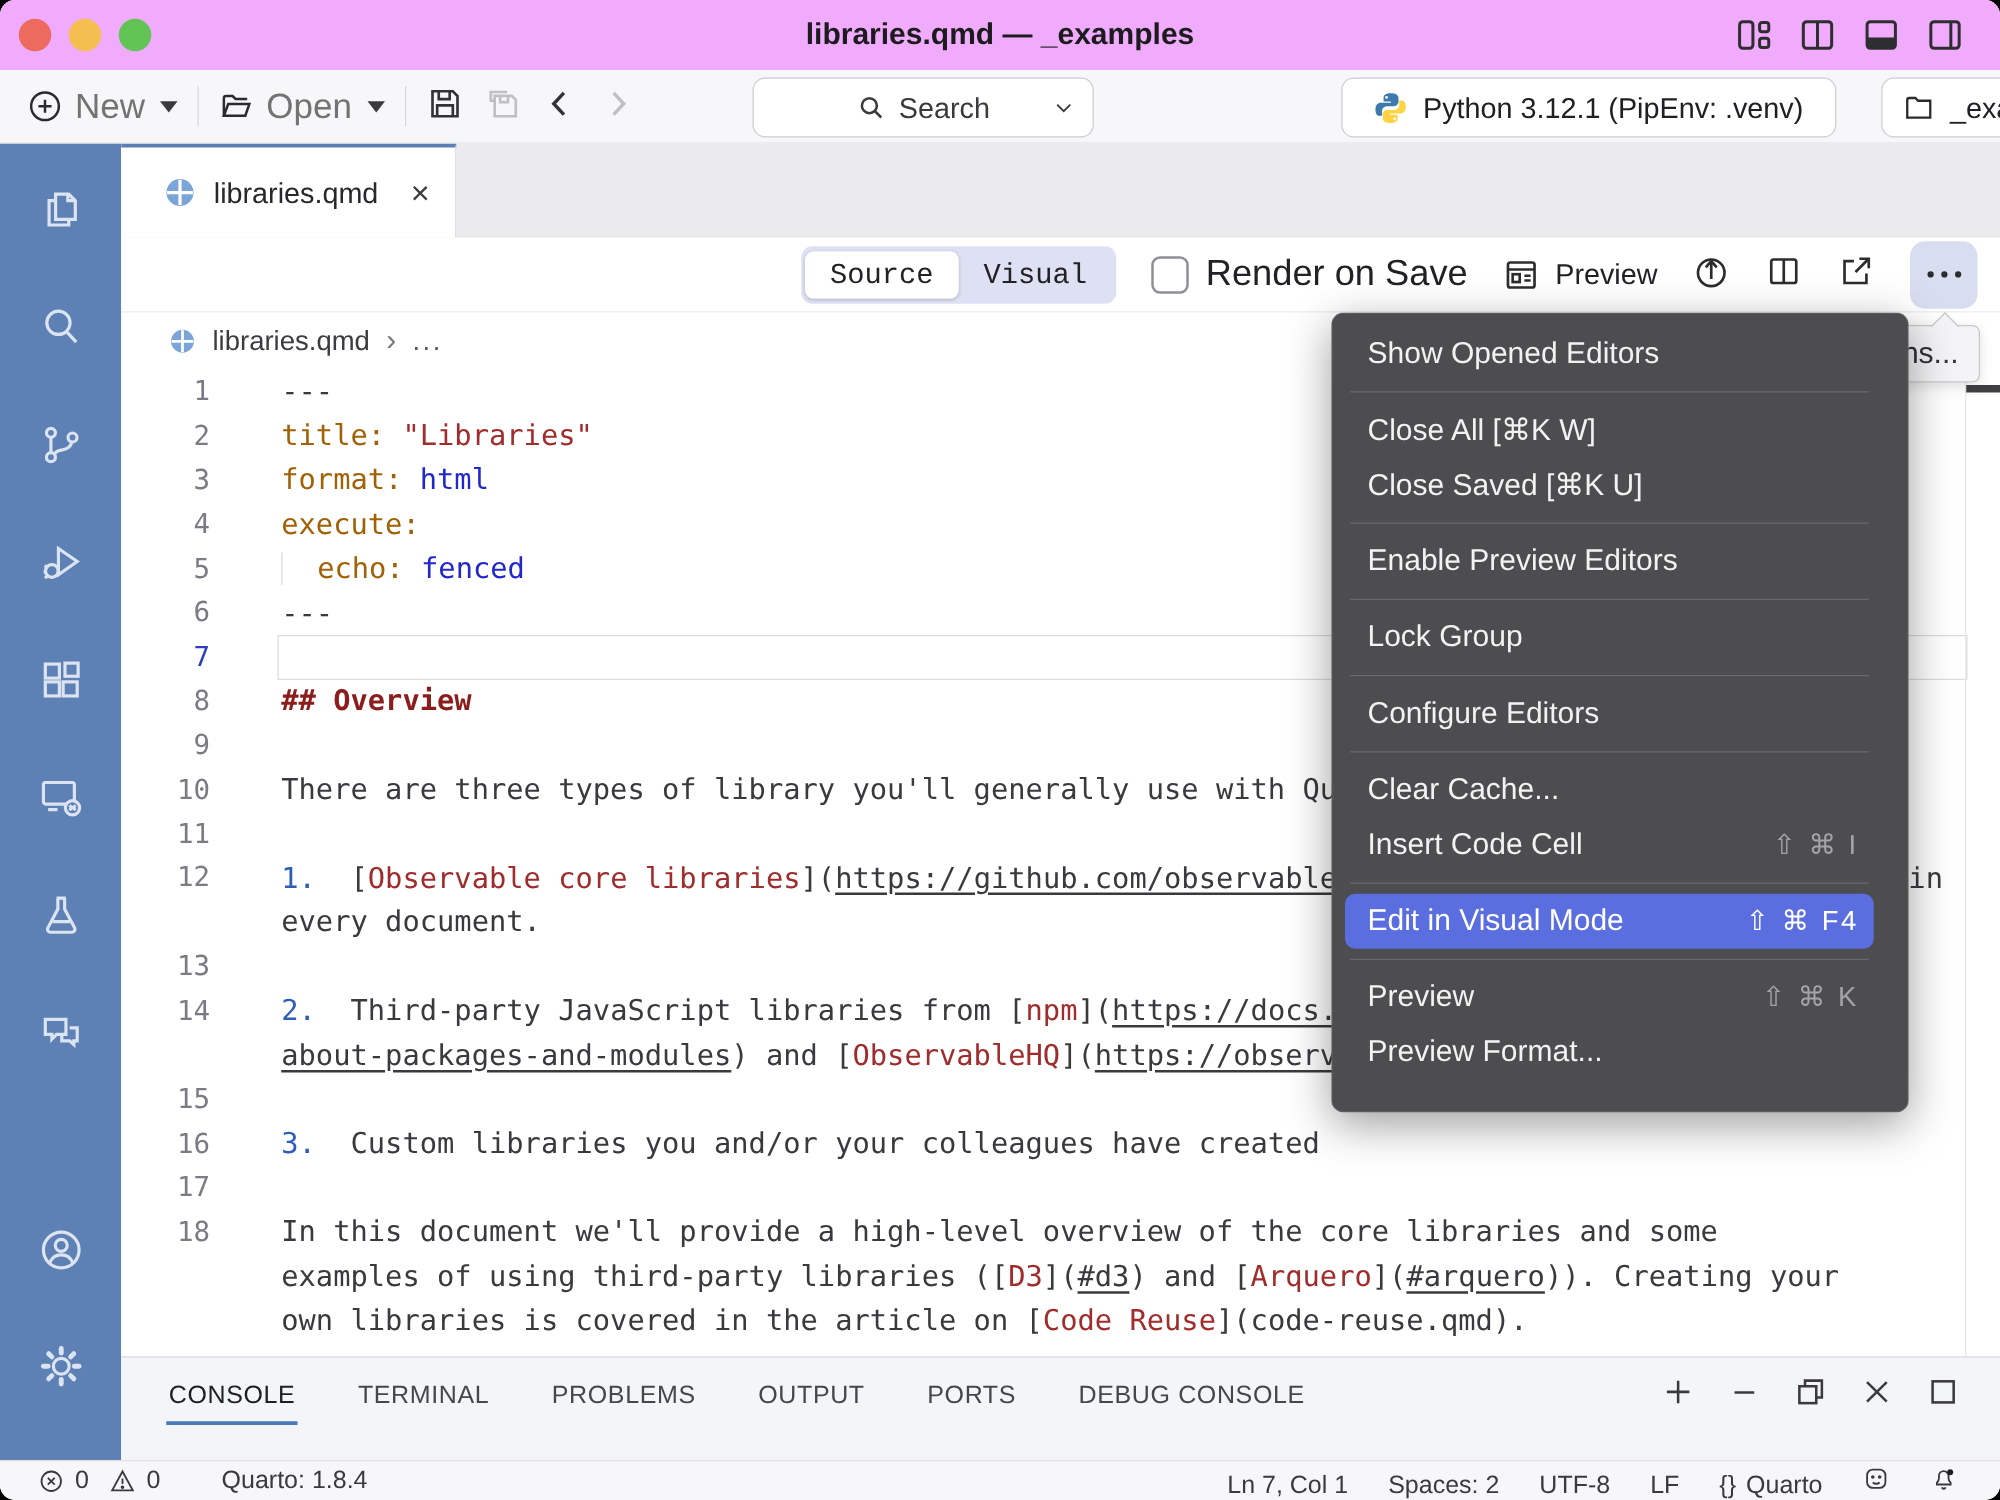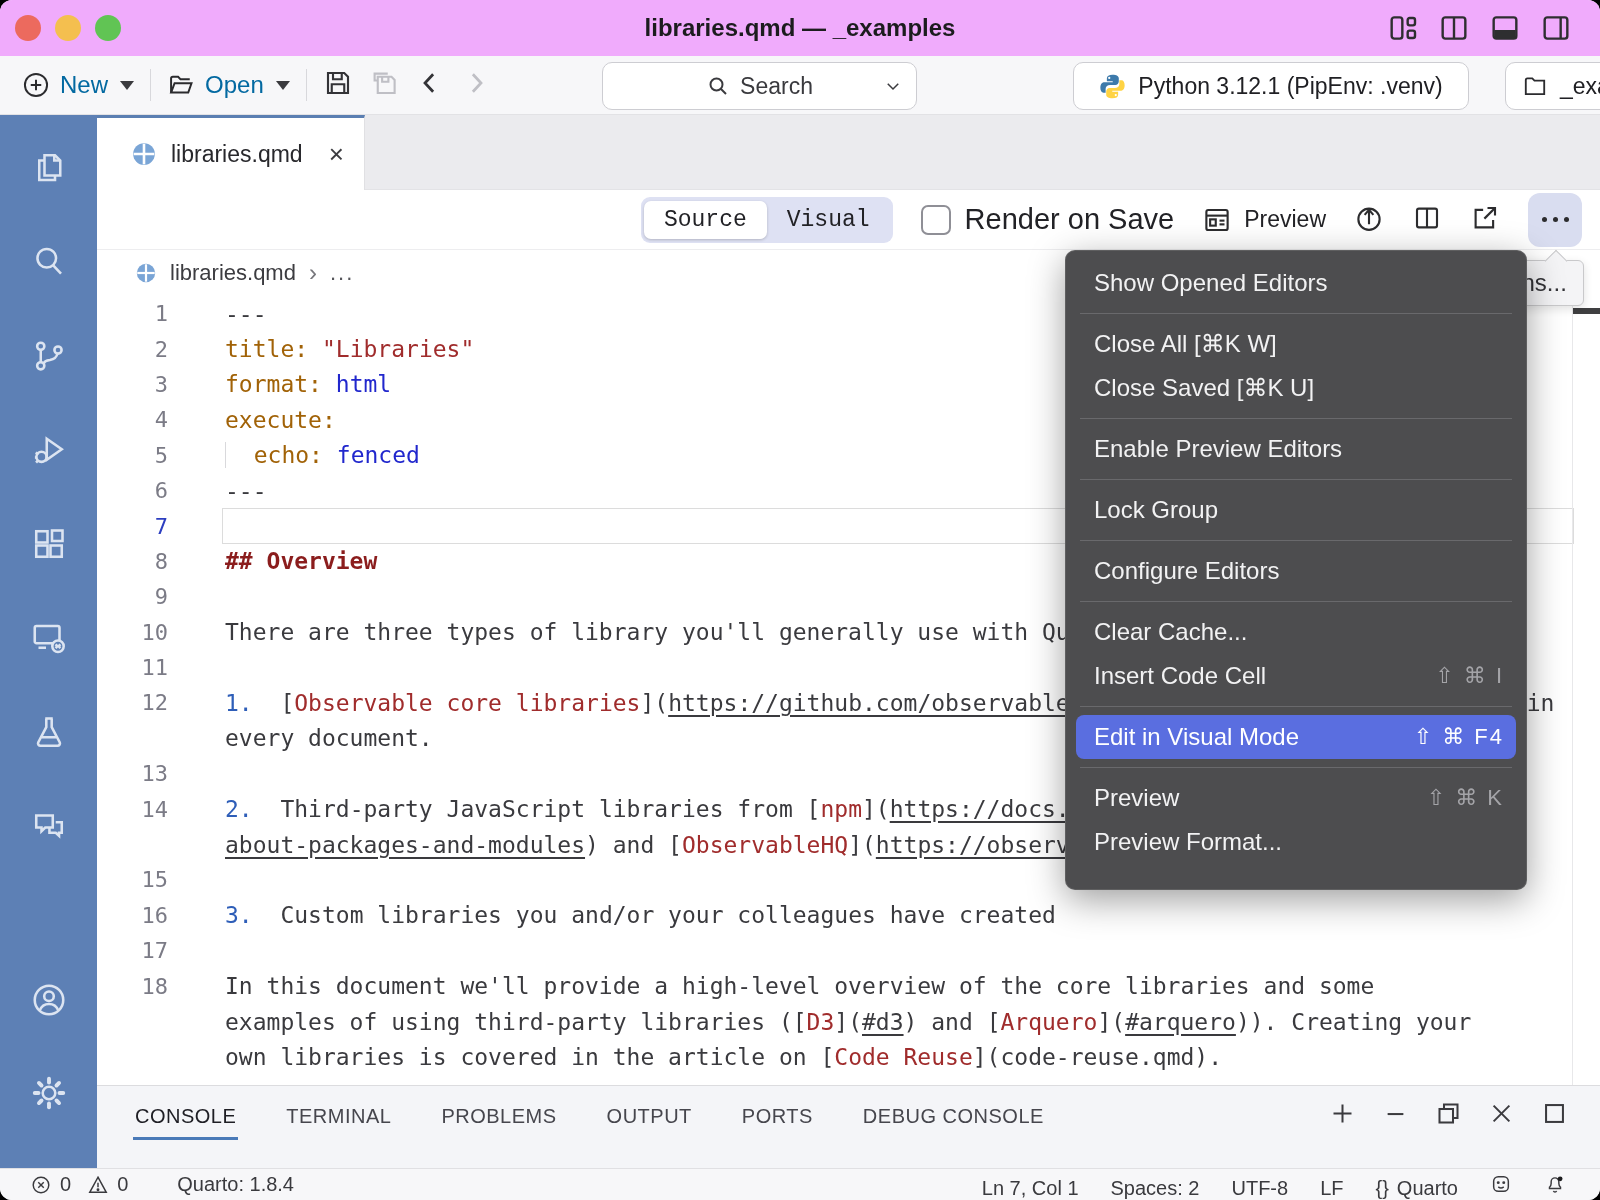--- a/index.html
+++ b/index.html
@@ -12,27 +12,27 @@
   .lights { position:absolute; left:15px; top:15px; display:flex; gap:14px; }
   .light { width:26px; height:26px; border-radius:50%; }
   .light.red { background:#ec6a5e; } .light.yellow { background:#f4bf4f; } .light.green { background:#61c454; }
   .win-title { position:absolute; left:0; top:0; width:100%; height:56px; line-height:56px; text-align:center; font-size:24px; font-weight:700; color:#1c1c1e; }
   .win-icons { position:absolute; right:28px; top:12px; display:flex; gap:19px; }
   .win-icons svg { width:32px; height:32px; stroke:#2e2e30; fill:none; stroke-width:1.8; }
 
   
   .toolbar { position:absolute; left:0; top:56px; width:1600px; height:59px; background:#f7f7f9; border-bottom:1px solid #e2e2e5; }
   .tb-left { position:absolute; left:22px; top:0; height:58px; display:flex; align-items:center; gap:16px; }
-  .tb-btn { display:flex; align-items:center; gap:10px; font-size:24px; color:#0369a1; }
+  .tb-btn { display:flex; align-items:center; gap:10px; font-size:28px; color:#737373; }
   .tb-btn svg { width:28px; height:28px; stroke:#2b2b2e; fill:none; stroke-width:1.7; }
   .caret-down { width:0; height:0; border-left:7px solid transparent; border-right:7px solid transparent; border-top:9px solid #3a3a3e; margin-left:2px; }
   .tb-sep { width:1px; height:32px; background:#d8d8dc; }
   .icon-btn svg { width:30px; height:30px; stroke:#333337; fill:none; stroke-width:1.7; }
   .icon-btn.disabled svg { stroke:#bfbfc5; }
-  .searchbox { position:absolute; left:602px; top:6px; width:315px; height:48px; background:#fff; border:1px solid #cdcdd2; border-radius:10px; display:flex; align-items:center; justify-content:center; gap:10px; font-size:23px; color:#3a3a3e; }
+  .searchbox { position:absolute; left:602px; top:6px; width:273px; height:48px; background:#fff; border:1px solid #cdcdd2; border-radius:10px; display:flex; align-items:center; justify-content:center; gap:10px; font-size:23px; color:#3a3a3e; }
   .searchbox svg { width:24px; height:24px; stroke:#3a3a3e; fill:none; stroke-width:2; }
   .searchbox .chev { position:absolute; right:14px; width:18px; height:18px; }
   .interp { position:absolute; left:1073px; top:6px; width:396px; height:48px; background:#fff; border:1px solid #cdcdd2; border-radius:10px; display:flex; align-items:center; justify-content:center; gap:12px; font-size:23px; color:#202024; }
   .projbox { position:absolute; left:1505px; top:6px; width:220px; height:48px; background:#fff; border:1px solid #cdcdd2; border-radius:10px; display:flex; align-items:center; padding-left:16px; gap:12px; font-size:23px; color:#202024; }
   .projbox svg { width:26px; height:26px; stroke:#2b2b2e; fill:none; stroke-width:1.7; }
 
   
   .sidebar { position:absolute; left:0; top:115px; width:97px; height:1053px; background:#5d80b5; display:flex; flex-direction:column; align-items:center; padding-top:35px; }
   .sb-icon { width:36px; height:36px; margin-bottom:58px; }
   .sb-icon svg { width:36px; height:36px; stroke:#dce4f1; fill:none; stroke-width:1.7; }
@@ -93,21 +93,21 @@
   .st-right { position:absolute; right:34px; top:0; height:31px; display:flex; align-items:flex-end; gap:32px; }
   .st-item { display:flex; align-items:center; gap:8px; }
   .statusbar svg { width:22px; height:22px; stroke:#3a3a3e; fill:none; stroke-width:1.6; }
   .st-quarto { margin-left:40px; }
 
   
   .tooltip { position:absolute; left:1391px; top:260px; width:193px; height:46px; background:#f4f4f6; border:1px solid #c9c9cb; border-radius:6px; display:flex; align-items:center; justify-content:center; font-size:24px; color:#333337; z-index:5; box-shadow:0 3px 10px rgba(0,0,0,.12); }
   .tooltip-caret { position:absolute; left:1548px; top:253px; width:16px; height:16px; background:#f4f4f6; border-left:1px solid #c9c9cb; border-top:1px solid #c9c9cb; transform:rotate(45deg); z-index:6; }
 
   
-  .menu { position:absolute; left:1065px; top:250px; width:462px; height:640px; background:#4d4d4f; border-radius:10px; box-shadow:0 10px 36px rgba(0,0,0,.38); padding:10px 0 12px 0; z-index:10; border:1px solid rgba(255,255,255,.1); }
+  .menu { position:absolute; left:1065px; top:250px; width:462px; height:640px; background:#4d4d4f; border-radius:10px; box-shadow:0 10px 36px rgba(0,0,0,.38); padding:10px 17px 12px 0; z-index:10; border:1px solid rgba(255,255,255,.1); }
   .mi { height:44px; display:flex; align-items:center; justify-content:space-between; padding:0 22px 0 28px; font-size:24px; color:#f2f2f3; }
   .mi .sc { color:#a4a4a8; font-size:22px; letter-spacing:2px; }
   .mi.hl { margin:0 10px; padding:0 12px 0 18px; border-radius:8px; background:#5a6ee0; color:#fff; font-weight:500;gap:29px; }
   .mi.hl .sc { color:#fff; }
   .msep { height:1px; background:#69696c; margin:8px 14px; }
 </style>
 </head>
 <body>
 
 <div class="page">

